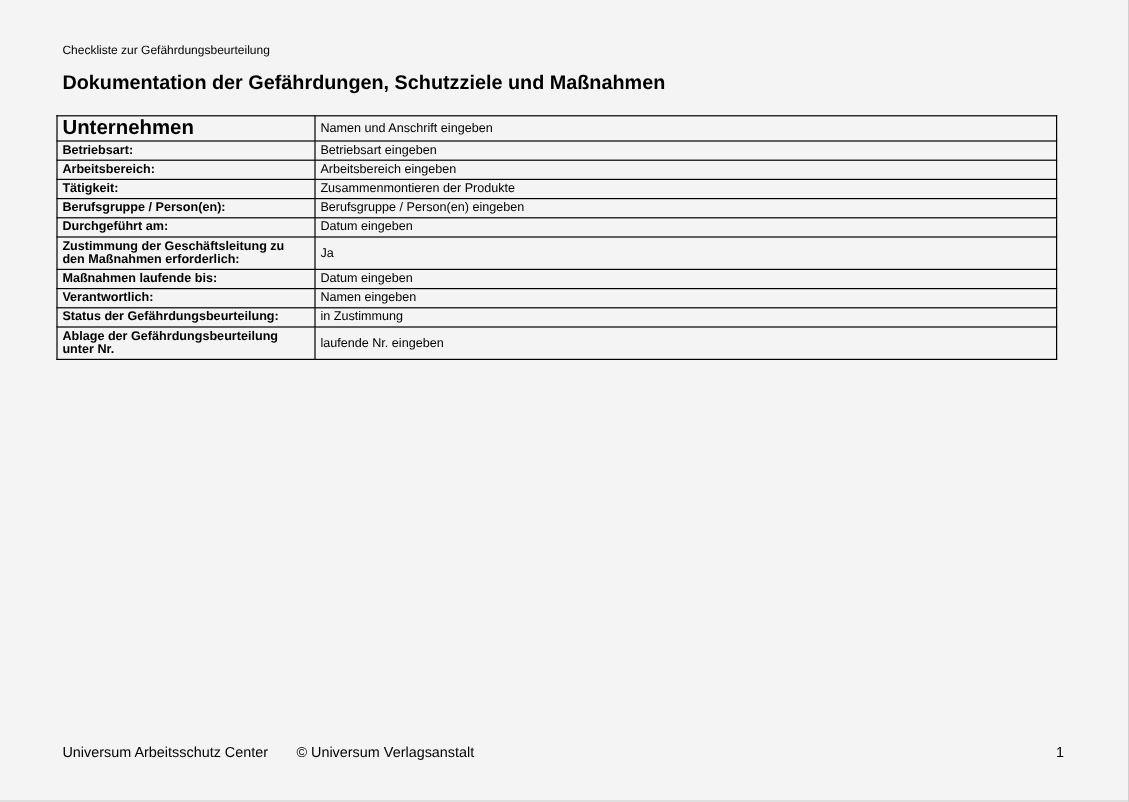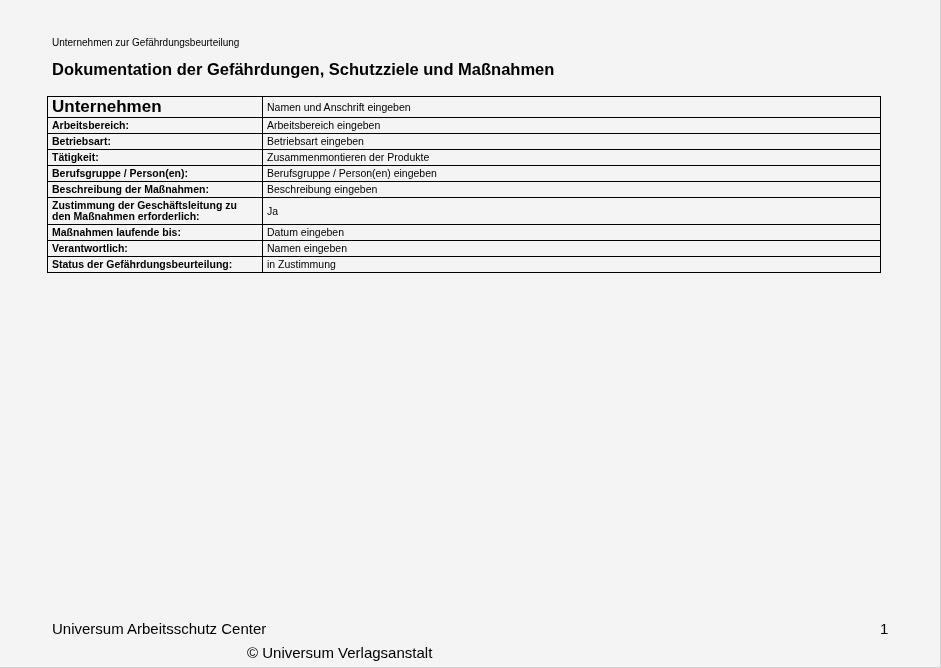--- a/index.html
+++ b/index.html
@@ -33,69 +33,73 @@
       padding: 0 4px;
       height: 15px;
       line-height: 11px;
       vertical-align: middle;
     }
     table.form td.label { width: 206px; font-weight: bold; }
     table.form tr.big td { height: 20px; }
     table.form tr.big td.label { font-size: 17px; line-height: 20px; }
     table.form tr.tall td { height: 26px; }
     .footer {
-      position: absolute; top: 620px; font-size: 15px;
+      position: absolute; top: 620px; font-size: 12px;
     }
   </style>
 </head>
 <body>
 
-<div class="subtitle">Unternehmen zur Gefährdungsbeurteilung</div>
+<div class="subtitle">Checkliste zur Gefährdungsbeurteilung</div>
 <div class="title">Dokumentation der Gefährdungen, Schutzziele und Maßnahmen</div>
 
 <table class="form">
   <tbody>
     <tr class="big">
       <td class="label">Unternehmen</td>
       <td>Namen und Anschrift eingeben</td>
     </tr>
     <tr>
+      <td class="label">Betriebsart:</td>
+      <td>Betriebsart eingeben</td>
+    </tr>
+    <tr>
       <td class="label">Arbeitsbereich:</td>
       <td>Arbeitsbereich eingeben</td>
-    </tr>
-    <tr>
-      <td class="label">Betriebsart:</td>
-      <td>Betriebsart eingeben</td>
     </tr>
     <tr>
       <td class="label">Tätigkeit:</td>
       <td>Zusammenmontieren der Produkte</td>
     </tr>
     <tr>
       <td class="label">Berufsgruppe / Person(en):</td>
       <td>Berufsgruppe / Person(en) eingeben</td>
     </tr>
     <tr>
-      <td class="label">Beschreibung der Maßnahmen:</td>
-      <td>Beschreibung eingeben</td>
+      <td class="label">Durchgeführt am:</td>
+      <td>Datum eingeben</td>
     </tr>
     <tr class="tall">
       <td class="label">Zustimmung der Geschäftsleitung zu den Maßnahmen erforderlich:</td>
       <td>Ja</td>
     </tr>
     <tr>
       <td class="label">Maßnahmen laufende bis:</td>
       <td>Datum eingeben</td>
     </tr>
     <tr>
       <td class="label">Verantwortlich:</td>
       <td>Namen eingeben</td>
     </tr>
     <tr>
       <td class="label">Status der Gefährdungsbeurteilung:</td>
       <td>in Zustimmung</td>
     </tr>
+    <tr class="tall">
+      <td class="label">Ablage der Gefährdungsbeurteilung unter Nr.</td>
+      <td>laufende Nr. eingeben</td>
+    </tr>
   </tbody>
 </table>
 
 <div class="footer" style="left:52px;">Universum Arbeitsschutz Center</div>
-<div class="footer" style="left:247px;margin-top:24px;">© Universum Verlagsanstalt</div>
+<div class="footer" style="left:247px;">© Universum Verlagsanstalt</div>
 <div class="footer" style="left:880px;">1</div>
 
 </body></html>

